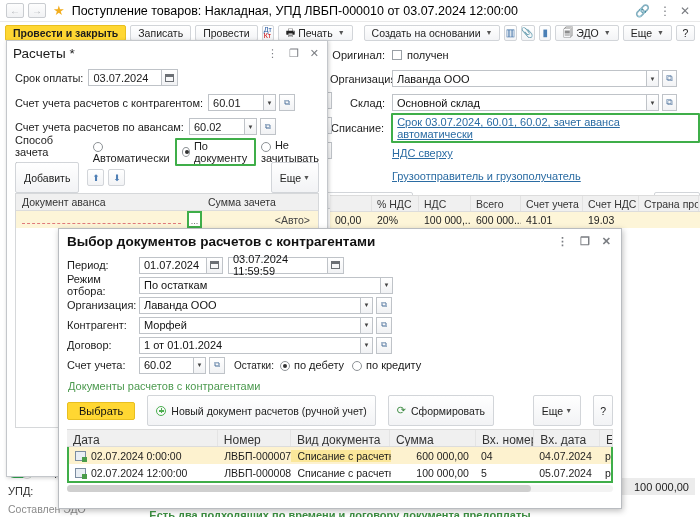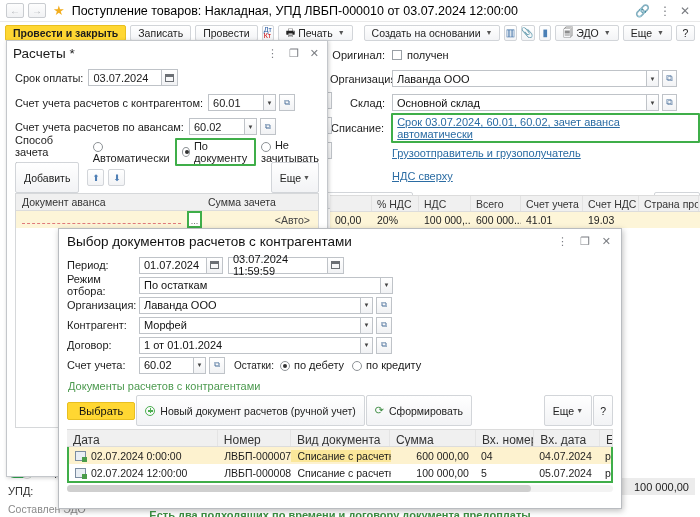--- a/index.html
+++ b/index.html
@@ -111,30 +111,30 @@
   .ellipsisbtn { border:2px solid #3fae49; width:15px; height:17px; display:flex; align-items:flex-end; justify-content:center;
     font-size:9px; color:#666; background:#fff; cursor:pointer; }
   .autoval { font-size:10.5px; color:#444; margin-left:auto; padding-right:8px; }
   .calcblank { background:#fff; height:200px; border:1px solid #d6d8da; border-top:none; }
 
   
   .modal {
     position:absolute; left:58px; top:228px; width:564px; height:281px;
     background:#fff; border:1px solid #b9bcc0; box-shadow:1px 2px 6px rgba(0,0,0,.25);
   }
-  .mhead { display:flex; align-items:center; height:25px; padding:0 8px; }
+  .mhead { display:flex; align-items:center; height:25px; padding:0 8px;font-weight:bold; }
   .mtitle { font-size:13.5px; color:#111; }
   .mctrls { margin-left:auto; display:flex; gap:12px; color:#7b7e83; font-size:11px; padding-right:2px; }
   .mctrls span { cursor:pointer; }
   .mbody { padding:1px 8px 0 8px; }
   .mrow { display:flex; align-items:center; height:20px; }
   .mlab { width:72px; font-size:11px; color:#1c1c1c; }
   .minput { height:17px; border:1px solid #bfc3c8; background:#fff; display:flex; align-items:center; padding:0 4px; font-size:11px; color:#111; }
   .secthead { color:#4c9a4f; font-size:11px; padding:5px 0 3px 1px; }
-  .mtoolbar { display:flex; align-items:center; gap:1px; margin-bottom:3px; }
+  .mtoolbar { display:flex; align-items:center; gap:12px; margin-bottom:3px; }
   .selbtn { background:#ffd732; border:1px solid #e8bf20; height:18px; padding:0 11px; font-size:11px;
     display:flex; align-items:center; border-radius:2px; cursor:pointer; color:#111; }
   .plusc { width:10px; height:10px; border-radius:50%; border:1.5px solid #4caf50; display:inline-block; position:relative; }
   .plusc::before{content:"";position:absolute;left:3.5px;top:1.5px;width:1.5px;height:5px;background:#4caf50;}
   .plusc::after{content:"";position:absolute;left:1.5px;top:3.5px;width:5px;height:1.5px;background:#4caf50;}
   .refr { color:#3a8a3f; font-size:11px; }
   .mtable { border:2px solid #3fae49; border-top:none; }
   .mthead { display:flex; height:18px; background:#f0f0f0; border-top:1px solid #dcdcdc; border-bottom:1px solid #dcdcdc; }
   .mthead div { font-size:12px; color:#333; padding:3px 6px 0 6px; border-right:1px solid #e4e4e4; white-space:nowrap; overflow:hidden; }
   .mtrow { display:flex; height:17px; align-items:center; }
@@ -237,25 +237,25 @@
       <div class="fopen">⧉</div>
     </div>
     <div class="frow" style="height:22px;">
       <div class="flabel">Списание:</div>
       <div class="lnkbox">
         <span class="lnk">Срок 03.07.2024, 60.01, 60.02, зачет аванса автоматически</span>
       </div>
     </div>
     <div class="frow" style="height:18px;">
       <div class="flabel"></div>
-      <span class="lnk">Грузоотправитель и грузополучатель</span>
+      <span class="lnk">НДС сверху</span>
     </div>
     <div class="frow" style="height:18px;">
       <div class="flabel"></div>
-      <span class="lnk">НДС сверху</span>
+      <span class="lnk">Грузоотправитель и грузополучатель</span>
     </div>
     <div style="display:flex;align-items:center;margin-top:7px;">
       <div class="barbtn" style="margin-left:-8px;">ь по штрихкоду</div>
       <div class="barbtn" style="margin-left:auto;">
         <span>Еще</span>
           <span class="caret">▼</span>
       </div>
     </div>
   </div>
 

